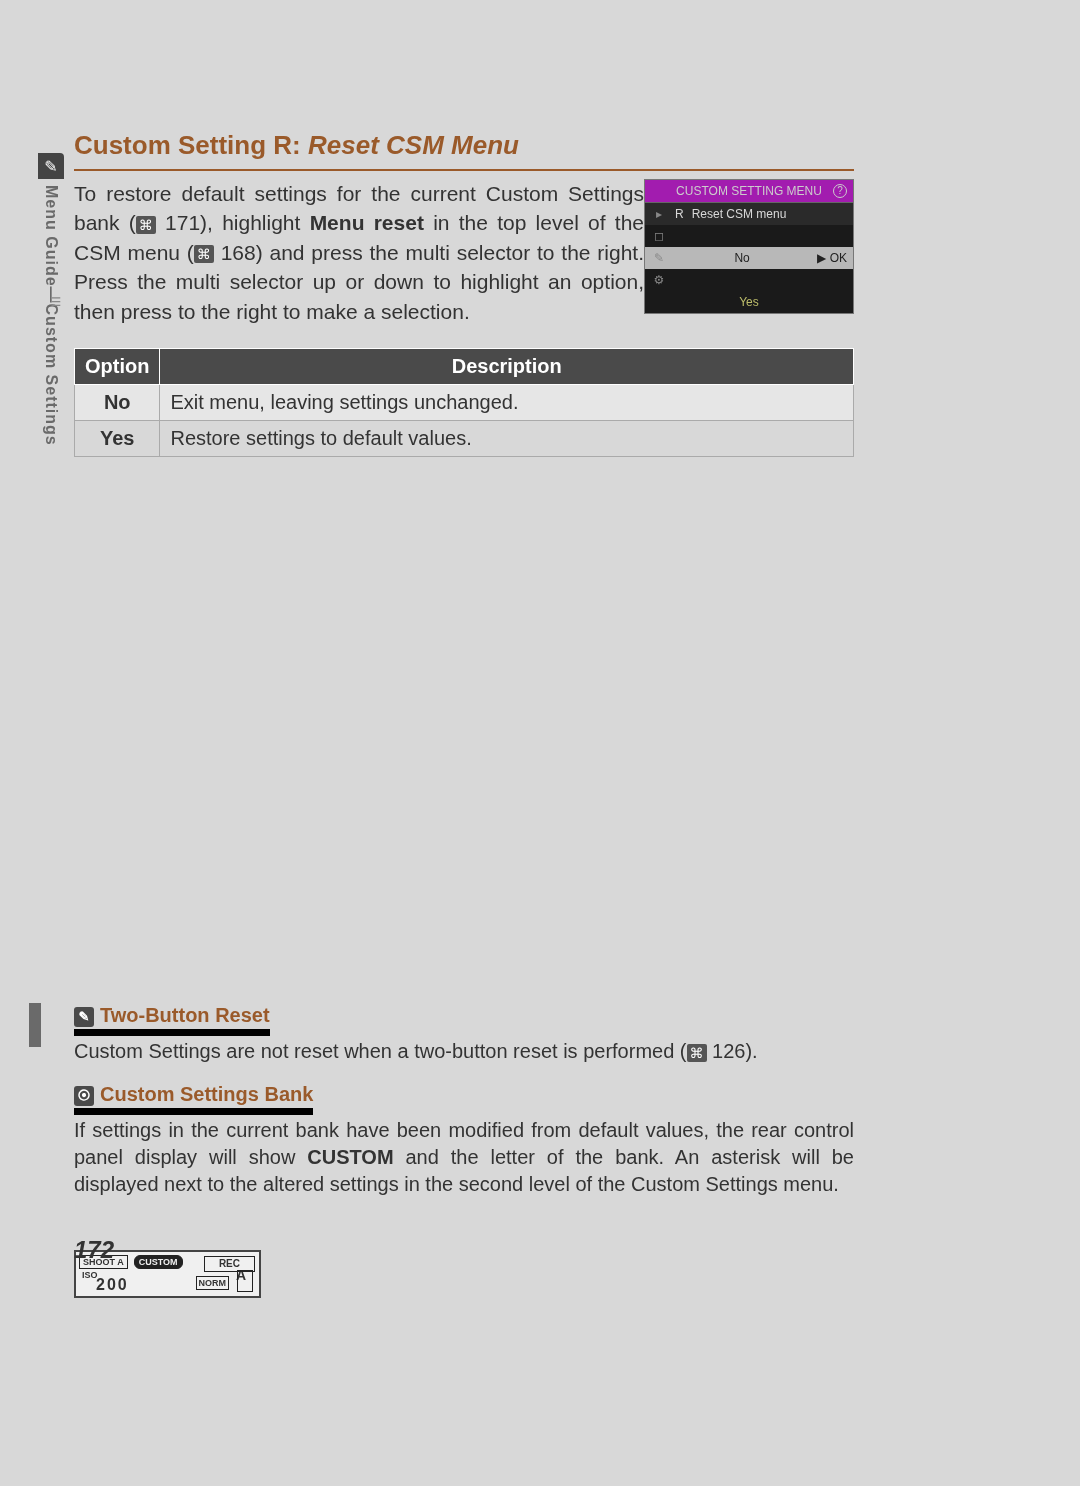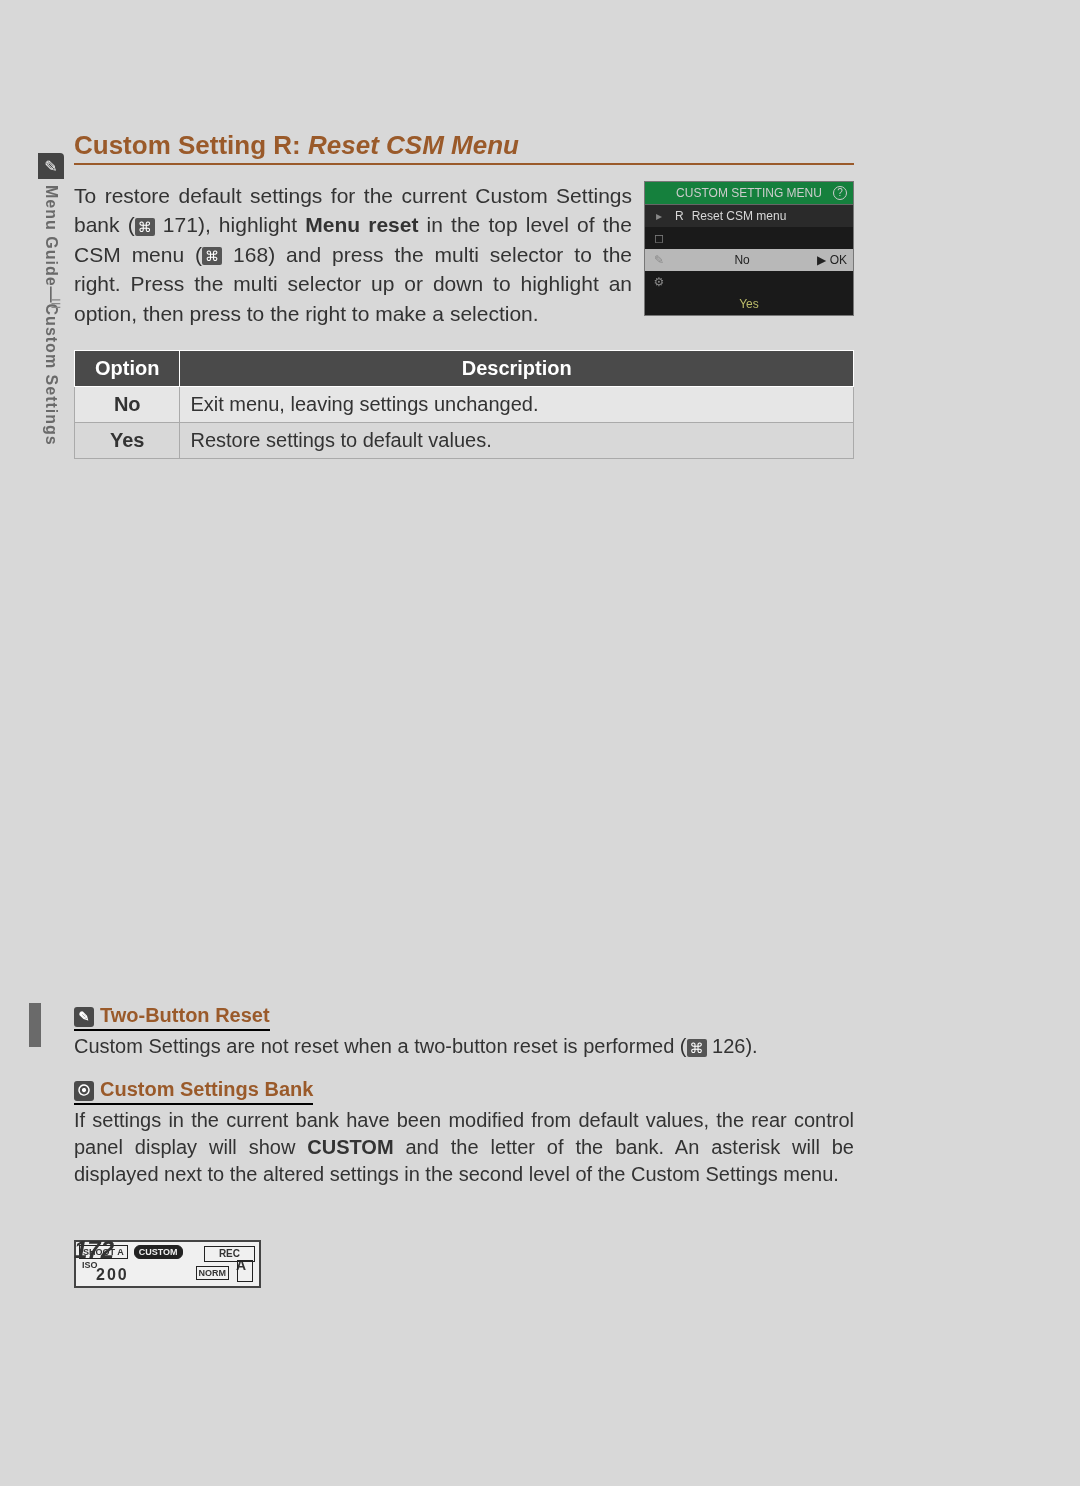--- a/index.html
+++ b/index.html
@@ -45,27 +45,26 @@
     letter-spacing: 1px;
   }
   .content {
     margin-left: 36px;
     width: 780px;
   }
   h2.heading {
     font-size: 26px;
     color: #9a5a2a;
     border-bottom: 2px solid #9a5a2a;
-    padding-bottom: 2px;
-    margin-bottom: 16px;
+    padding-bottom: 8px;
+    margin-bottom: 8px;
   }
   h2.heading .italic { font-style: italic; }
   .intro-wrap {
     display: flex;
-    gap: 12px;
   }
   .intro-text {
     flex: 1;
     font-size: 21px;
     line-height: 1.4;
     text-align: justify;
   }
   .page-ref {
     display: inline-block;
     background: #555;
@@ -88,21 +87,21 @@
     font-size: 12px;
     font-family: Arial, sans-serif;
   }
   .menu-frame .row {
     display: flex;
     align-items: center;
     padding: 4px 6px;
     gap: 8px;
   }
   .menu-frame .title-row {
-    background: #15803d;
+    background: #a21caf;
     border-bottom: 1px solid #666;
     justify-content: center;
     position: relative;
   }
   .menu-frame .title-row .q {
     position: absolute;
     right: 6px;
     border: 1px solid #ccc;
     border-radius: 50%;
     width: 14px;
@@ -135,21 +134,21 @@
   .options-table {
     width: 100%;
     border-collapse: collapse;
     margin-top: 22px;
     font-size: 20px;
   }
   .options-table th {
     background: #4a4a4a;
     color: #fff;
     border: 1px solid #fff;
-    padding: 6px 20px;
+    padding: 6px 10px;
     font-weight: bold;
   }
   .options-table td {
     border: 1px solid #aaa;
     padding: 6px 10px;
   }
   .options-table tr.alt td {
     background: #e6e6e6;
   }
   .options-table td.opt {
@@ -162,21 +161,21 @@
     left: 74px;
     top: 1002px;
     width: 780px;
     font-size: 20px;
     line-height: 1.35;
   }
   .note-heading {
     font-size: 20px;
     font-weight: bold;
     color: #9a5a2a;
-    border-bottom: 2px solid #000000;
+    border-bottom: 7px solid #000000;
     display: inline-block;
     margin-bottom: 2px;
   }
   .note-heading .badge {
     display: inline-block;
     background: #4a4a4a;
     color: #fff;
     width: 20px;
     height: 20px;
     border-radius: 3px;

